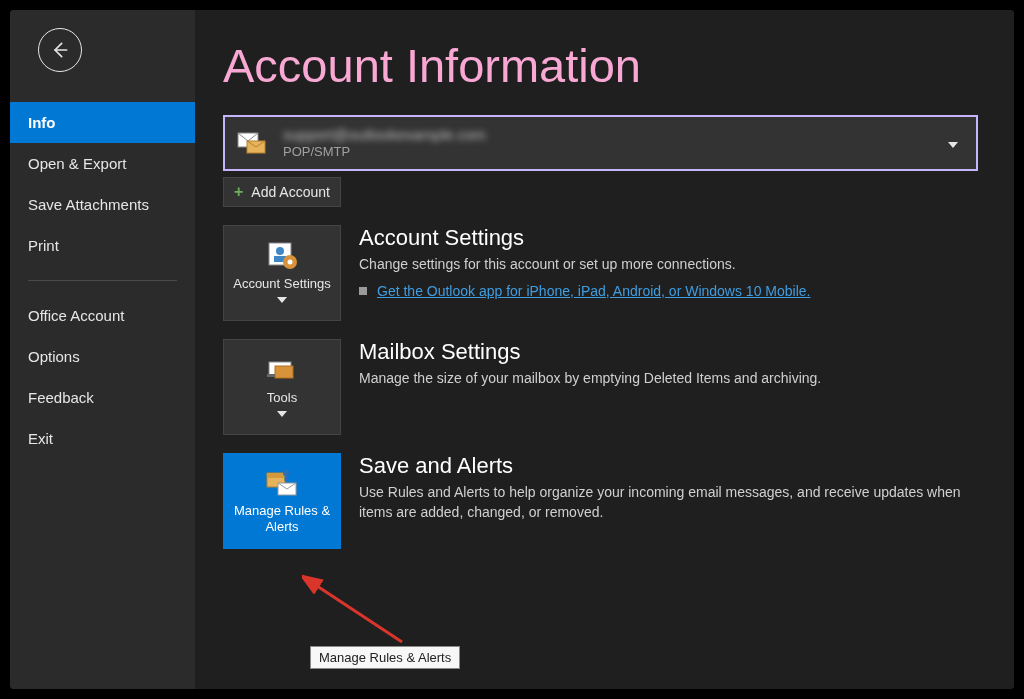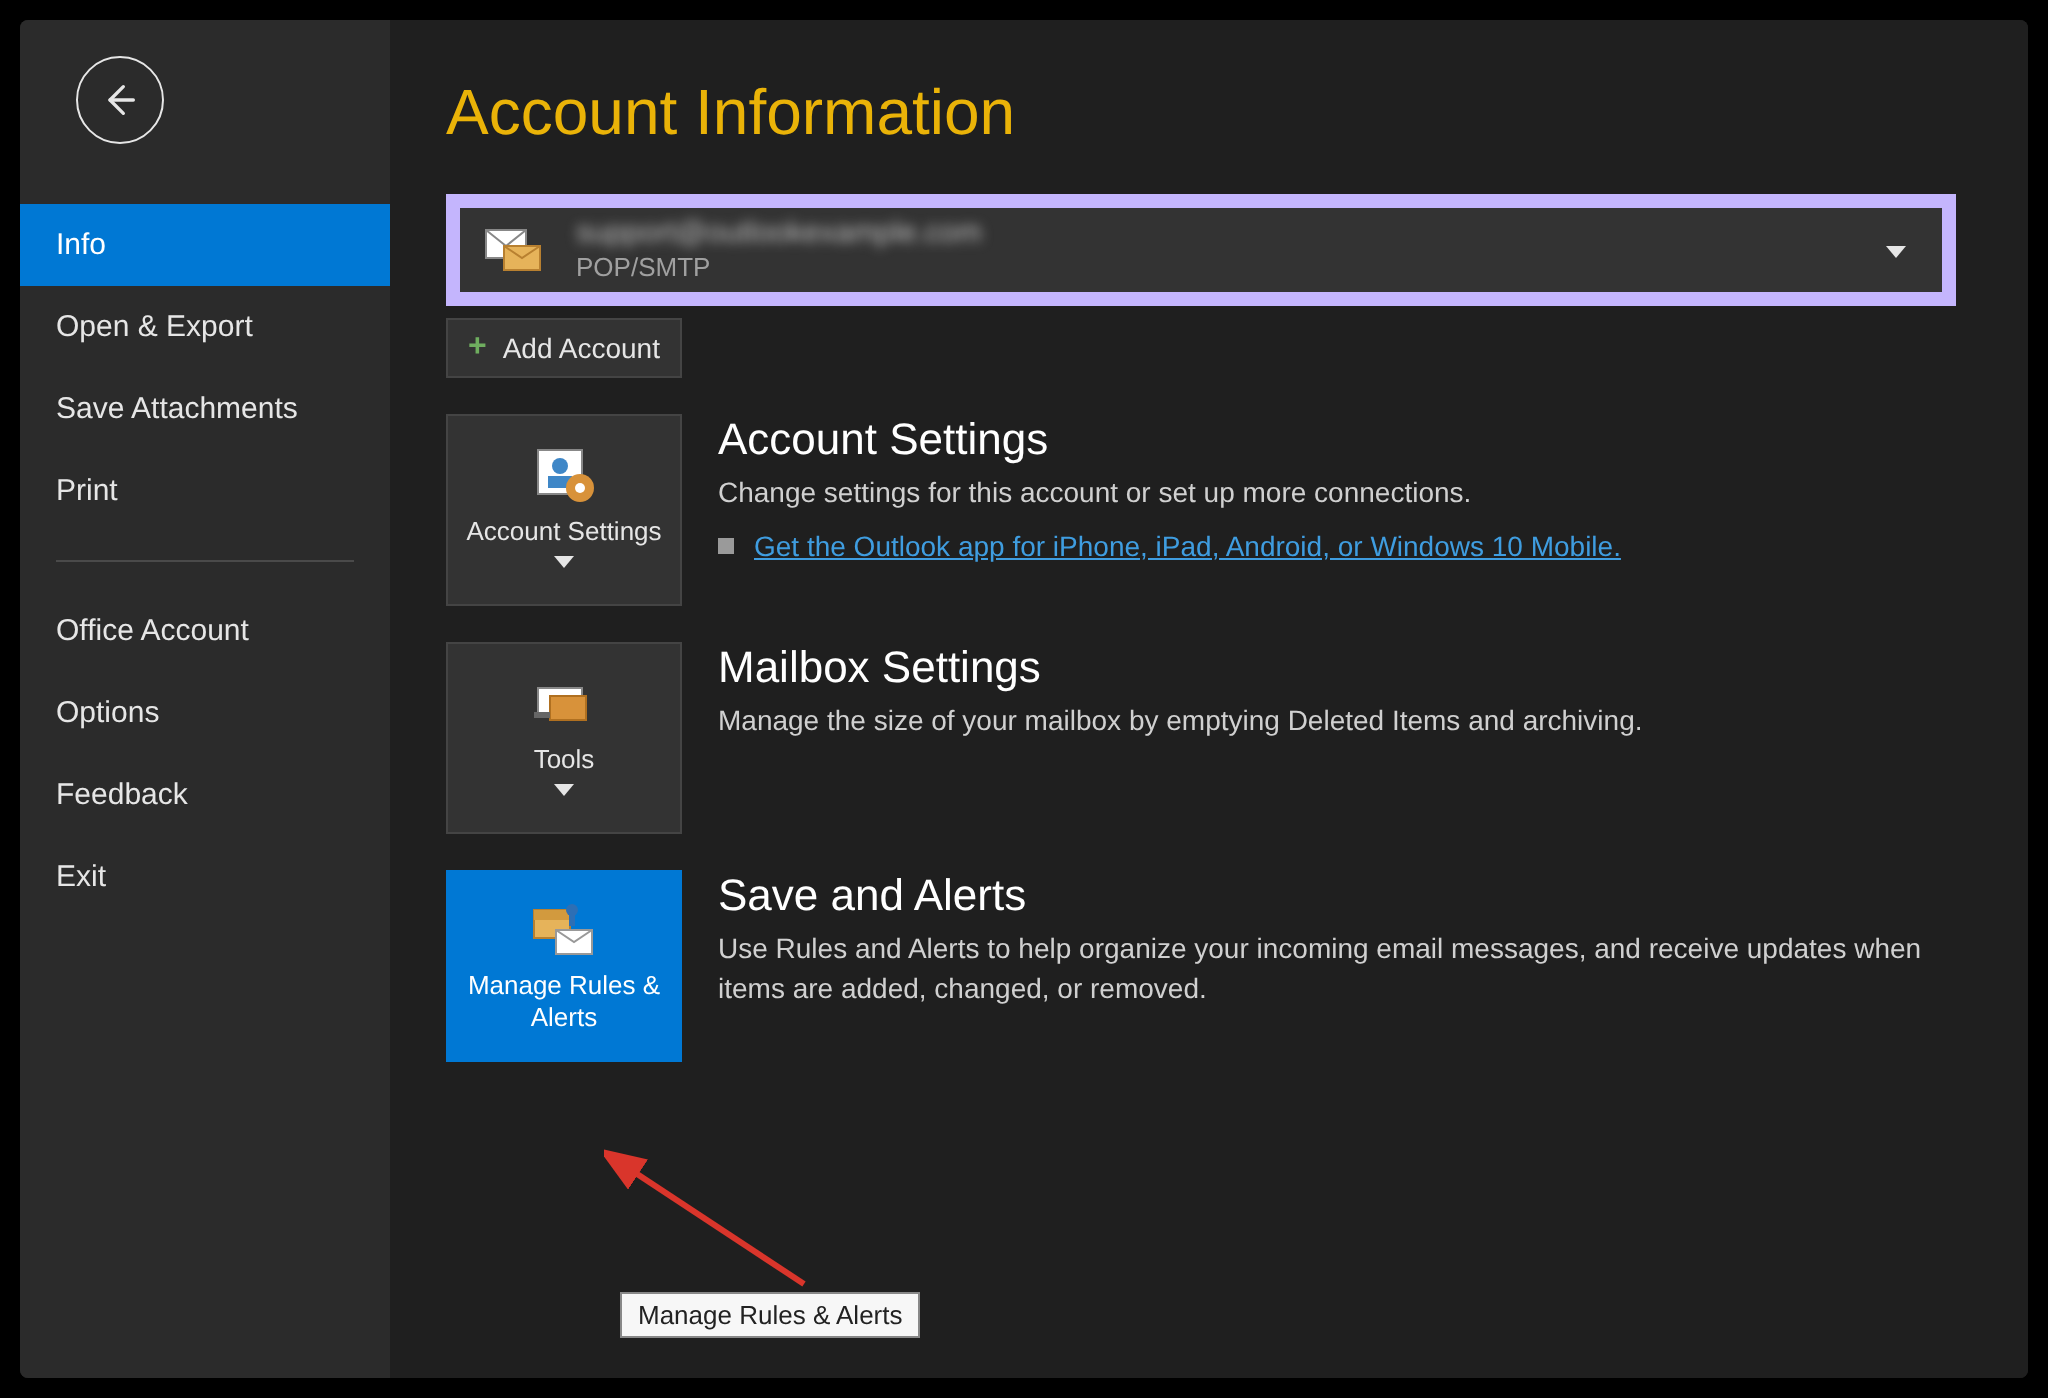--- a/index.html
+++ b/index.html
@@ -3,25 +3,25 @@
 <meta charset="utf-8">
 <style>
   * { margin: 0; padding: 0; box-sizing: border-box; }
   html, body { width: 1024px; height: 699px; overflow: hidden; background: #000; font-family: "Segoe UI", Arial, sans-serif; }
   .frame { position: relative; width: 1024px; height: 699px; background: #000; border: 2px solid #000; border-radius: 10px; }
   .inner { position: absolute; top: 8px; left: 8px; right: 8px; bottom: 8px; background: #252525; display: flex; border-radius: 4px; overflow: hidden; }
   .sidebar { width: 185px; background: #2b2b2b; display: flex; flex-direction: column; padding-top: 18px; }
   .back-btn { width: 44px; height: 44px; border: 1.5px solid #e6e6e6; border-radius: 50%; margin-left: 28px; margin-bottom: 30px; display: flex; align-items: center; justify-content: center; cursor: pointer; }
   .back-btn svg { width: 20px; height: 20px; }
   .nav-item { padding: 12px 18px; font-size: 15px; color: #e6e6e6; cursor: pointer; }
-  .nav-item.selected { background: #0078d4; color: #fff; }
+  .nav-item.selected { background: #0078d4; color: #fff; font-weight: bold; }
   .nav-sep { border: none; border-top: 1px solid #4a4a4a; margin: 14px 18px; }
   .content { flex: 1; background: #1f1f1f; padding: 28px 36px 0 28px; color: #e6e6e6; overflow: hidden; }
-  .page-title { font-size: 32px; font-weight: 300; color: #eab308; margin-bottom: 22px; }
-  .account-box { background: #333333; border: 7px solid #c4b5fd; height: 56px; display: flex; align-items: center; padding: 0 12px; position: relative; }
+  .page-title { font-size: 47px; font-weight: 300; color: #f9a8d4; margin-bottom: 22px; }
+  .account-box { background: #333333; border: 2px solid #c4b5fd; height: 56px; display: flex; align-items: center; padding: 0 12px; position: relative; }
   .env-icon { width: 30px; height: 24px; margin-right: 16px; display: flex; align-items: center; justify-content: center; }
   .acct-text { display: flex; flex-direction: column; line-height: 1.2; }
   .acct-email { font-size: 15px; color: #bdbdbd; filter: blur(3px); user-select: none; }
   .acct-type { font-size: 13px; color: #a0a0a0; }
   .acct-chevron { position: absolute; right: 18px; top: 50%; transform: translateY(-50%); }
   .add-account { display: inline-flex; align-items: center; gap: 8px; padding: 6px 10px; border: 1px solid #444; background: #333; margin-top: 6px; font-size: 14px; color: #e6e6e6; cursor: pointer; }
   .plus-icon { color: #6fae5f; font-weight: bold; font-size: 16px; line-height: 1; }
   .section { display: flex; gap: 18px; margin-top: 18px; align-items: flex-start; }
   .tile { width: 118px; height: 96px; border: 1px solid #444; background: #333; display: flex; flex-direction: column; align-items: center; justify-content: center; text-align: center; cursor: pointer; color: #e6e6e6; font-size: 13px; line-height: 1.2; padding: 6px; }
   .tile.highlight { background: #0078d4; border-color: #0078d4; color: #fff; }

